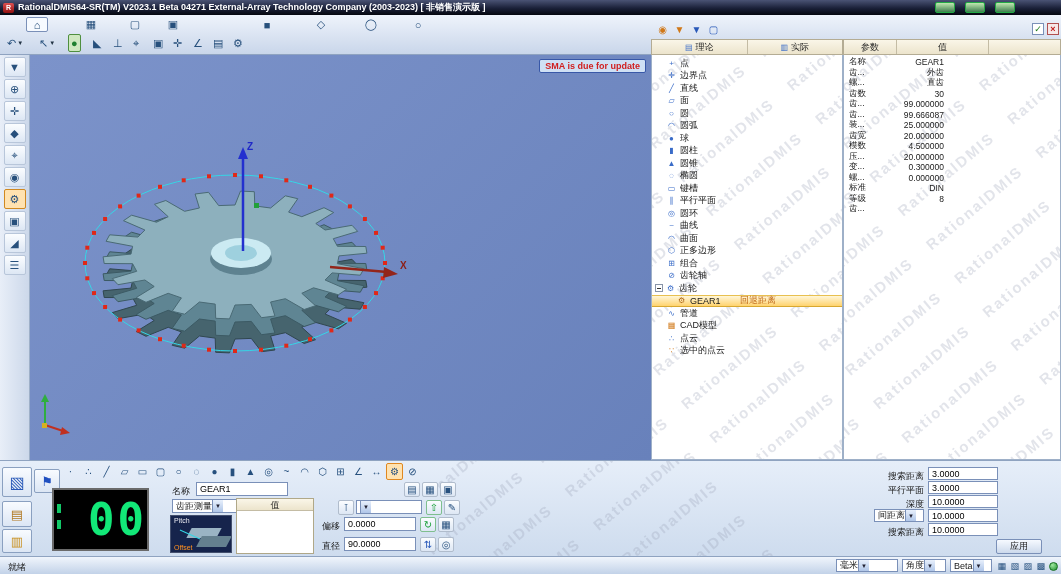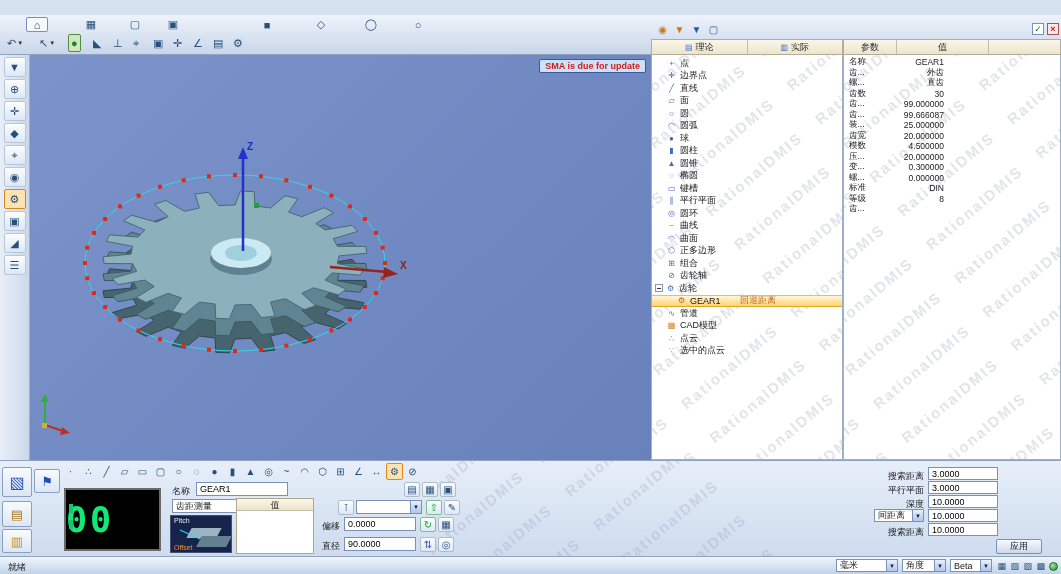--- a/index.html
+++ b/index.html
@@ -93,30 +93,30 @@
 
   
   .bottom { position:absolute; left:0; top:460px; width:100%; height:96px;
     background:linear-gradient(#e6eef9,#cedcee); border-top:1px solid #8fa3c0; }
   .geo-bar { position:absolute; left:62px; top:2px; display:flex; gap:1px; z-index:1; }
   .geo-ic { width:17px; height:17px; display:flex; align-items:center; justify-content:center;
     font-size:10px; color:#26507e; border:1px solid transparent; }
   .geo-ic.active { background:#ffe2b0; border-color:#e08820; border-radius:2px; }
   .bigbtn { position:absolute; border:1px solid #8aa0c0; border-radius:2px;
     background:linear-gradient(#f8fbff,#dce6f4); display:flex; align-items:center; justify-content:center; z-index:1; }
-  .counter { position:absolute; left:64px; top:27px; width:97px; height:63px; background:#000;
-    border:2px solid #6a6a6a; display:flex; align-items:center; justify-content:flex-start;
-    color:#12e878; font-family:"DejaVu Sans Mono",monospace; font-size:35px; font-weight:bold;
+  .counter { position:absolute; left:52px; top:27px; width:97px; height:63px; background:#000;
+    border:2px solid #6a6a6a; display:flex; align-items:center; justify-content:flex-end;
+    color:#12e878; font-family:"DejaVu Sans Mono",monospace; font-size:44px; font-weight:bold;
     letter-spacing:3px; z-index:1; }
   .ctick { position:absolute; left:3px; width:4px; height:9px; background:#12c868; }
   .lbl { position:absolute; font-size:9px; z-index:1; }
   .tinput { position:absolute; height:14px; border:1px solid #7a90b8; background:#fff; font-size:9px;
     padding:0 3px; z-index:1; font-family:"Liberation Sans",sans-serif; }
   .combo { position:absolute; height:14px; background:#fff; border:1px solid #7a90b8; display:flex;
-    align-items:center; justify-content:space-between; font-size:9px; padding-left:3px; z-index:1; }
+    align-items:center; font-size:9px; padding-left:3px; z-index:1; }
   .combo .dd { width:11px; height:100%; background:linear-gradient(#e8f0fc,#b0c6e8); border-left:1px solid #7a90b8;
     display:flex; align-items:center; justify-content:center; font-size:6px; color:#223; }
   .mini-ic { position:absolute; width:16px; height:15px; display:flex; align-items:center; justify-content:center;
     font-size:10px; color:#26507e; border:1px solid #b0bccc; background:linear-gradient(#fbfdff,#dde7f4);
     border-radius:2px; z-index:1; }
   .thumb { position:absolute; left:170px; top:54px; width:62px; height:38px; background:#16244c;
     border:1px solid #44506e; overflow:hidden; z-index:1; }
   .thumb .pitch { position:absolute; left:3px; top:1px; color:#e8e8f0; font-size:7px; }
   .thumb .offset { position:absolute; left:3px; bottom:1px; color:#ff9020; font-size:7px; }
   .step1 { position:absolute; left:18px; top:12px; width:30px; height:10px; background:#9ab4c4; transform:skewX(-28deg); }
@@ -138,20 +138,29 @@
   .st-ic { position:absolute; top:3px; width:12px; height:12px; display:flex; align-items:center;
     justify-content:center; font-size:9px; color:#26507e; }
   .led { position:absolute; top:5px; width:9px; height:9px; border-radius:50%;
     background:radial-gradient(circle at 35% 30%,#9fe89f,#1f8f2f); border:1px solid #156f1f; }
 </style>
 </head>
 <body>
 
 <div id="app">
 
+  <div class="titlebar">
+    <span class="logo">R</span>
+    <span class="title-text">RationalDMIS64-SR(TM) V2023.1 Beta 04271   External-Array Technology Company (2003-2023) [ 非销售演示版 ]</span>
+    <span class="tb-btns">
+      <span class="tb-btn"></span>
+      <span class="tb-btn"></span>
+      <span class="tb-btn"></span>
+    </span>
+  </div>
 
   <div class="topband"></div>
   <span class="tab-ic active" style="left:26px">⌂</span>
   <span class="tab-ic" style="left:80px">▦</span>
   <span class="tab-ic" style="left:124px">▢</span>
   <span class="tab-ic" style="left:162px">▣</span>
   <span class="tab-ic" style="left:256px">■</span>
   <span class="tab-ic" style="left:310px">◇</span>
   <span class="tab-ic" style="left:360px">◯</span>
   <span class="tab-ic" style="left:407px">○</span>

